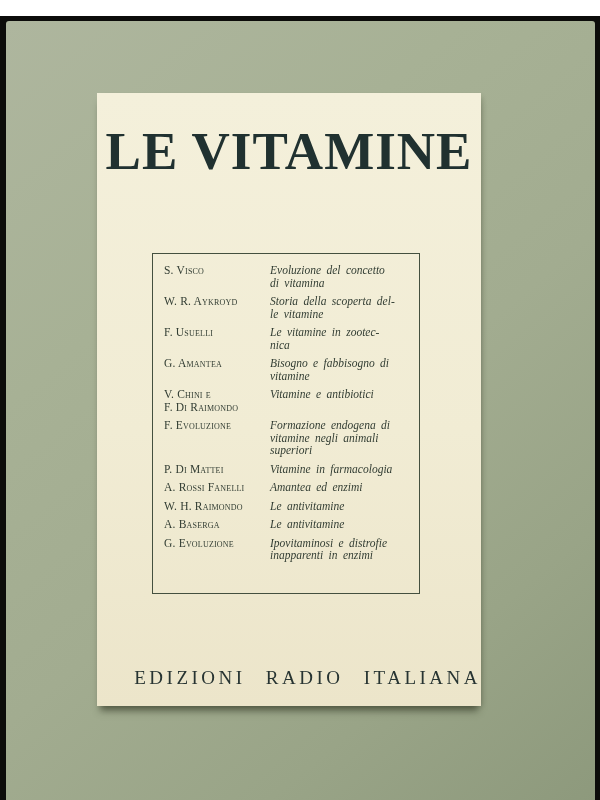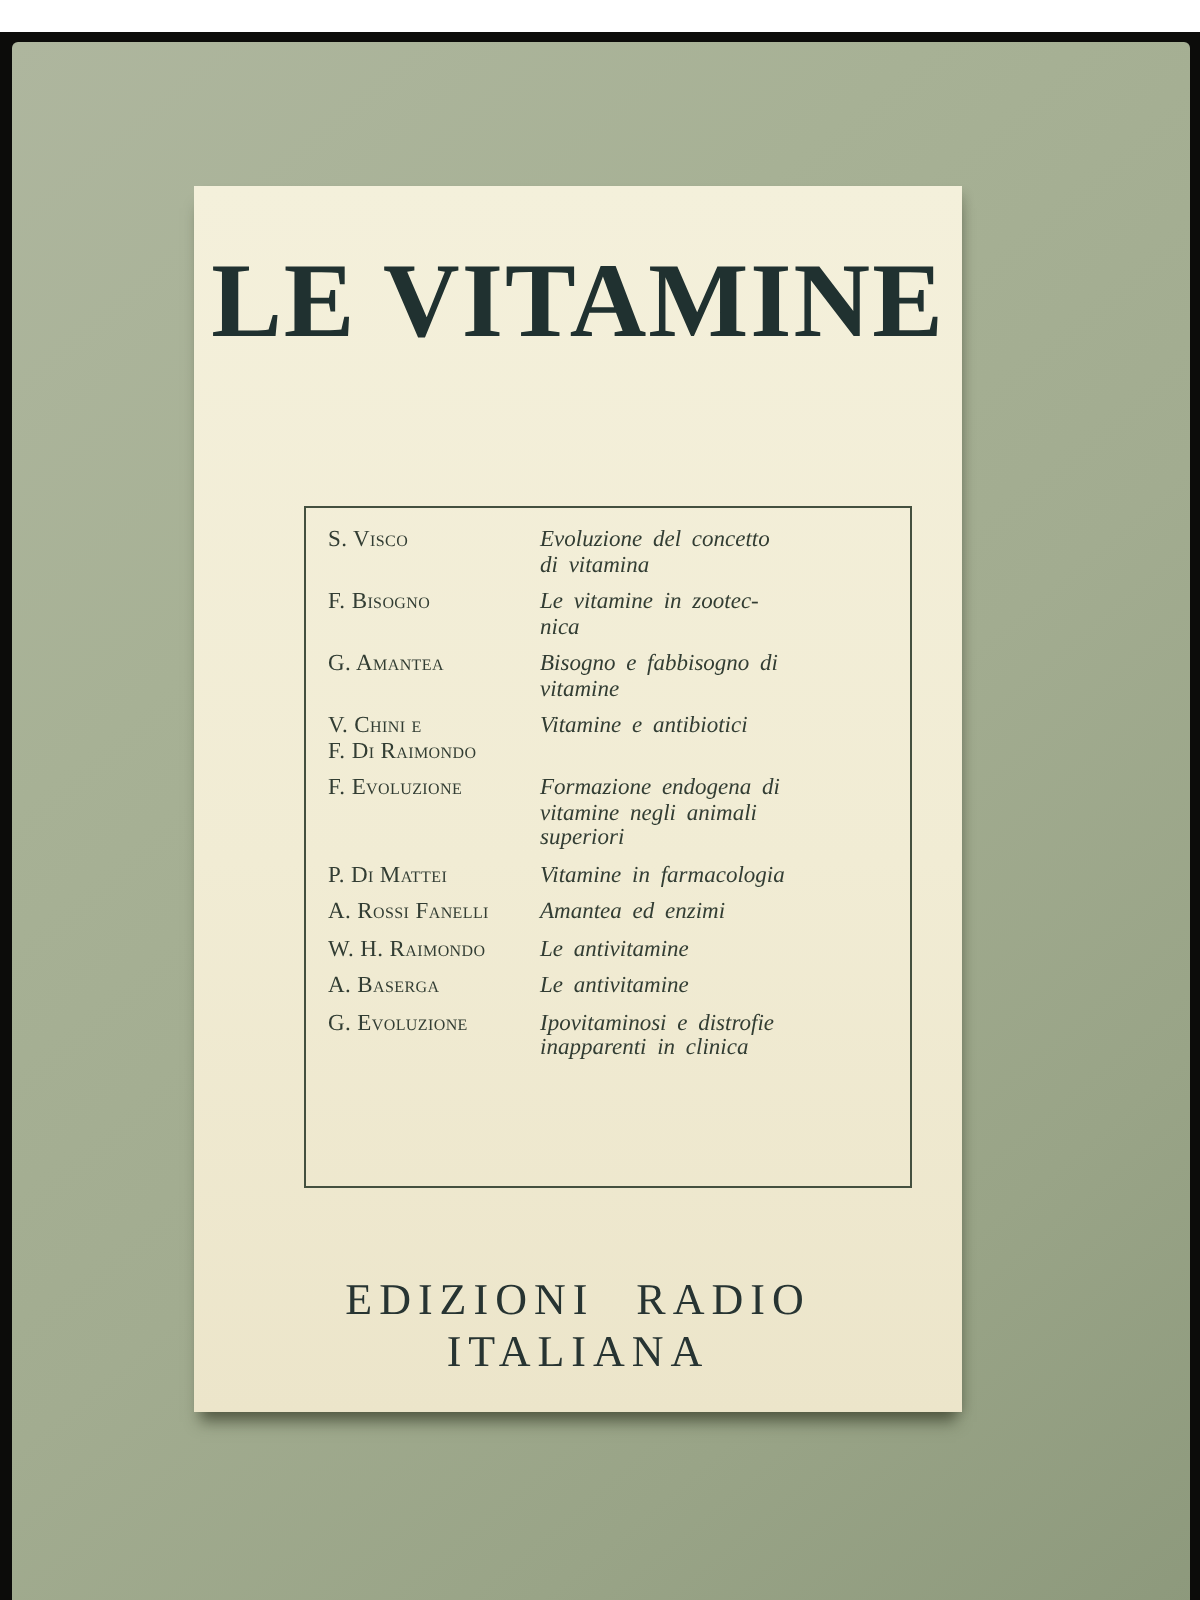--- a/index.html
+++ b/index.html
@@ -33,21 +33,21 @@
     text-align: center;
     font-size: 53px;
     line-height: 1;
     font-weight: bold;
     letter-spacing: 1px;
     color: #203130;
   }
   .toc {
     position: absolute;
     left: 55px; top: 160px;
-    width: 304px; height: 341px;
+    width: 268px; height: 341px;
     box-sizing: border-box;
     border: 1.5px solid #44503f;
     padding: 10px 8px 8px 11px;
     display: flex;
     flex-direction: column;
     gap: 6px;
   }
   .toc-row { display: flex; align-items: flex-start; }
   .toc-author {
     flex: 0 0 106px;
@@ -64,43 +64,48 @@
     font-size: 11.5px;
     line-height: 12.5px;
     word-spacing: 2.5px;
     color: #323d33;
     white-space: pre-line;
     font-family: Liberation Serif, serif;
   }
   .imprint {
     position: absolute;
     left: 0; right: 0; bottom: 17px;
-    text-align: center;
-    font-size: 22px;
+    text-align: right;
+    font-size: 19px;
     letter-spacing: 3.5px;
     word-spacing: 12px;
     color: #273432;
   }
 </style>
 </head>
 <body>
 
 <div class="stage">
   <div class="cover">
     <div class="panel">
       <h1 class="title">LE VITAMINE</h1>
       <div class="toc">
 
       <div class="toc-row">
             <span class="toc-author">S. Visco</span>
             <span class="toc-title">Evoluzione del concetto
 di vitamina</span>
           </div>
           <div class="toc-row">
-            <span class="toc-author">F. Bisogno</span>
+            <span class="toc-author">W. R. Aykroyd</span>
+            <span class="toc-title">Storia della scoperta del-
+le vitamine</span>
+          </div>
+          <div class="toc-row">
+            <span class="toc-author">F. Usuelli</span>
             <span class="toc-title">Le vitamine in zootec-
 nica</span>
           </div>
           <div class="toc-row">
             <span class="toc-author">G. Amantea</span>
             <span class="toc-title">Bisogno e fabbisogno di
 vitamine</span>
           </div>
           <div class="toc-row">
             <span class="toc-author">V. Chini e
@@ -125,19 +130,19 @@
             <span class="toc-author">W. H. Raimondo</span>
             <span class="toc-title">Le antivitamine</span>
           </div>
           <div class="toc-row">
             <span class="toc-author">A. Baserga</span>
             <span class="toc-title">Le antivitamine</span>
           </div>
           <div class="toc-row">
             <span class="toc-author">G. Evoluzione</span>
             <span class="toc-title">Ipovitaminosi e distrofie
-inapparenti in clinica</span>
+inapparenti in enzimi</span>
           </div>
         </div>
       <div class="imprint">EDIZIONI RADIO ITALIANA</div>
     </div>
   </div>
 </div>
 
 </body></html>

